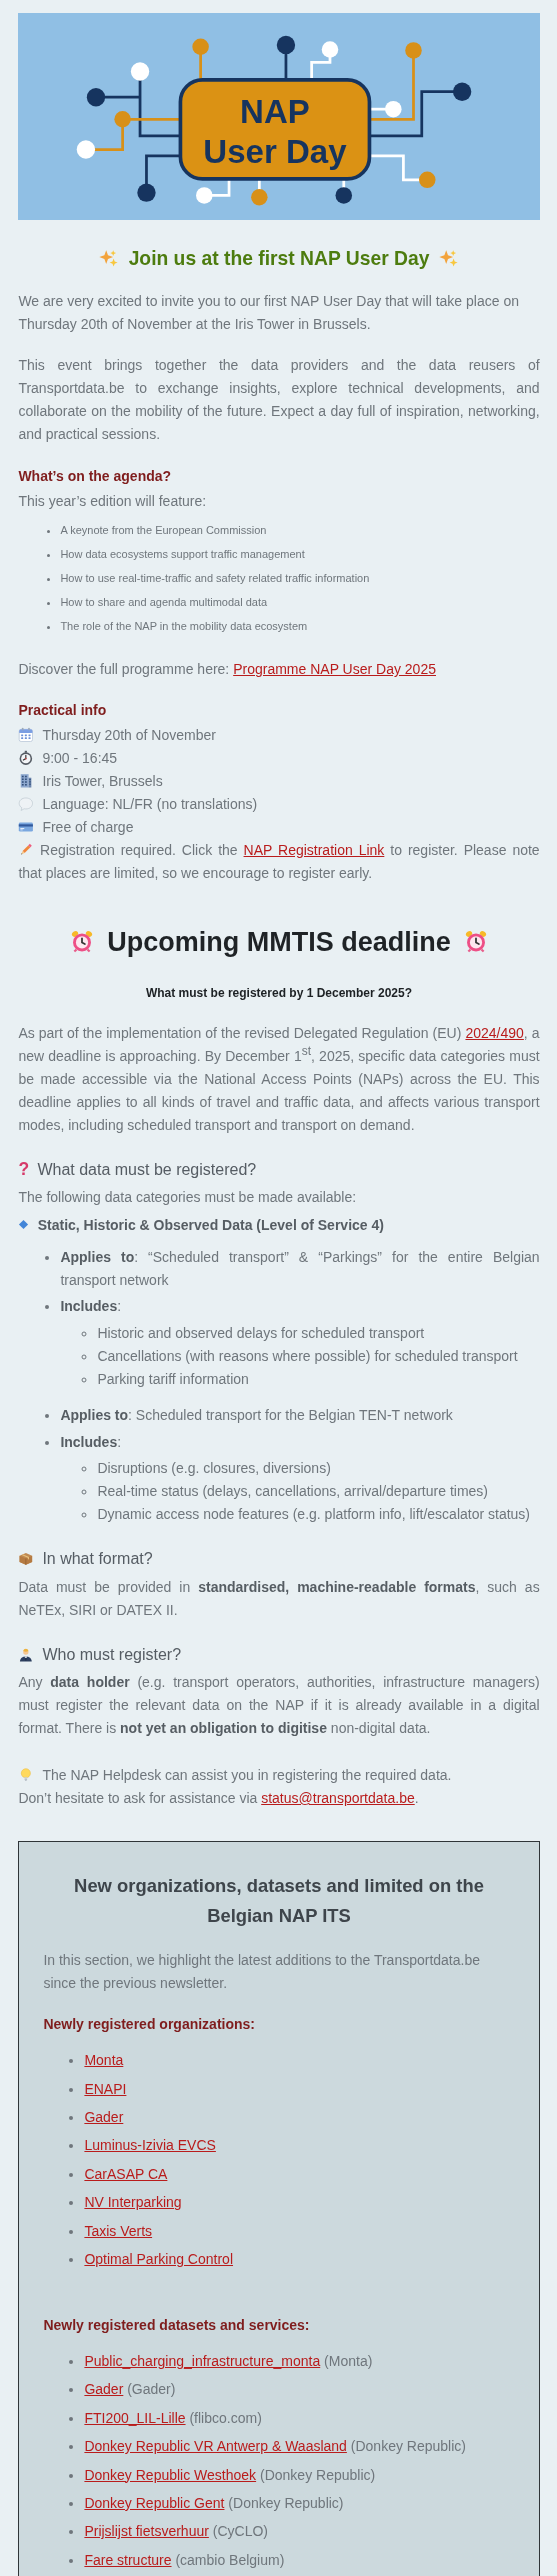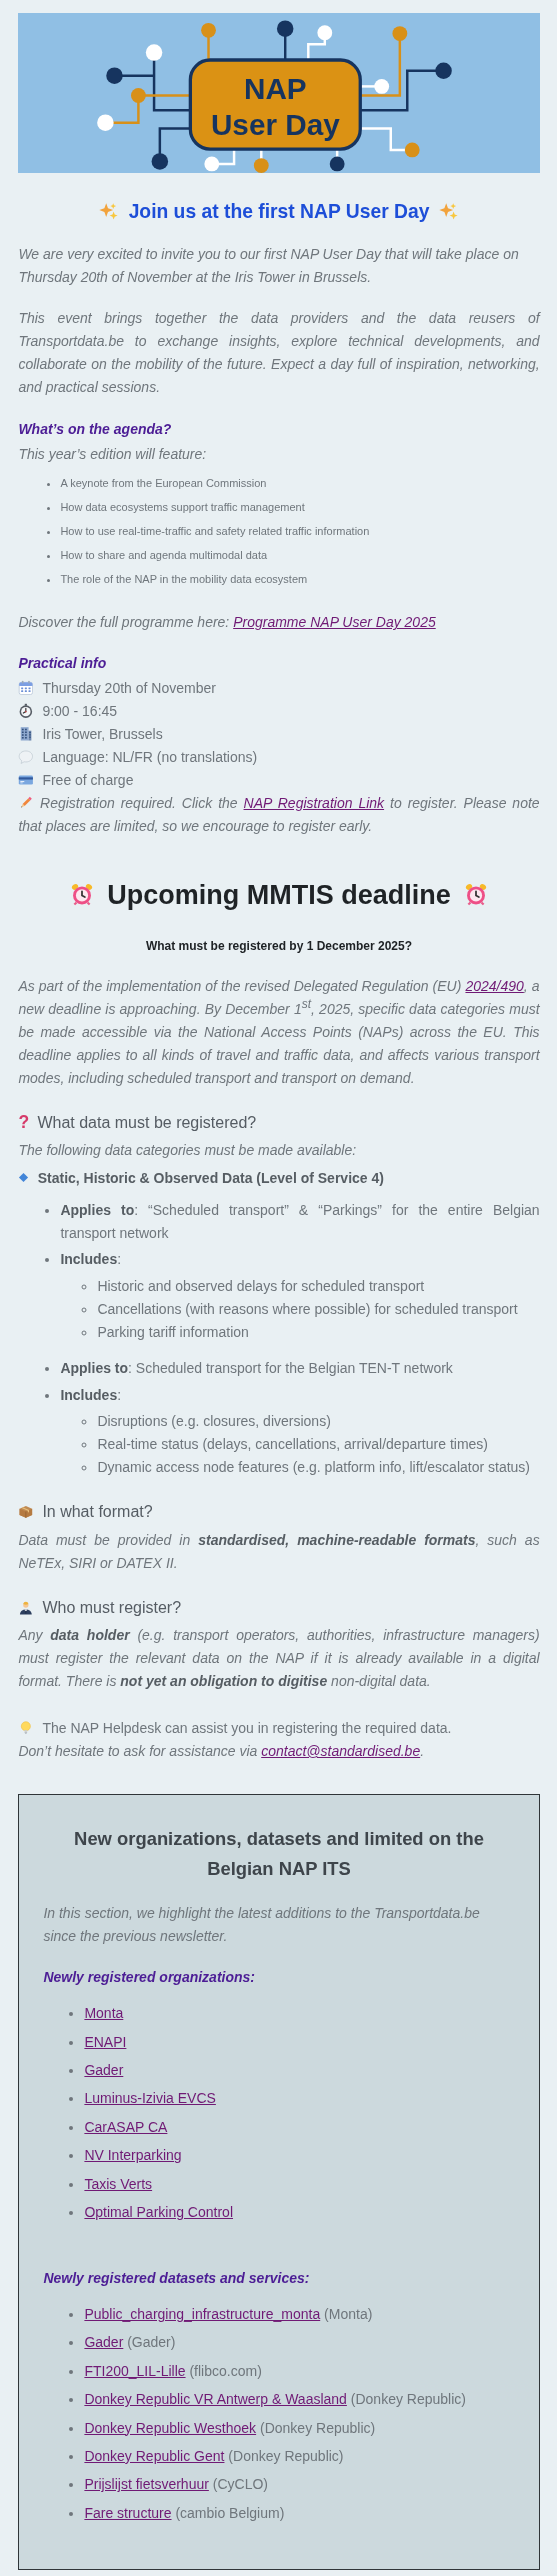--- a/index.html
+++ b/index.html
@@ -6,37 +6,37 @@
   body{
     width:558px;
     background:#e9f0f3;
     font-family:"Liberation Sans","DejaVu Sans",sans-serif;
     color:#6f767c;
     -webkit-font-smoothing:antialiased;
   }
   .page{padding:13px 18.4px 16.6px;box-sizing:border-box;}
 
   
-  .banner{width:100%;height:160px;background:#90bfe4;margin-bottom:20px;}
+  .banner{width:100%;height:207px;background:#90bfe4;margin-bottom:20px;}
   .banner svg{display:block;width:100%;height:100%;}
 
   
-  p{font-size:14px;line-height:23px;margin:0 0 18.4px;font-style:italic;}
+  p{font-size:14px;line-height:23px;margin:0 0 18.4px;}
   .just{text-align:justify;}
   .tight{margin:0 0 3.7px;}
   b,.b{font-weight:bold;color:#565d63;}
-  a{color:#701a75;text-decoration:underline;cursor:pointer;}
+  a{color:#b91c1c;text-decoration:underline;cursor:pointer;}
   sup{font-size:12px;vertical-align:super;line-height:0;}
 
   .section-title{
     display:flex;align-items:center;justify-content:center;gap:9.2px;
-    font-size:19.3px;font-weight:bold;color:#1d4ed8;
+    font-size:19.3px;font-weight:bold;color:#4d7c0f;
     margin:28px 0 20px;text-align:center;
   }
-  .bold-line{font-weight:bold;color:#4c1d95;margin:0 0 1.8px;}
+  .bold-line{font-weight:bold;color:#7f1d1d;margin:0 0 1.8px;}
   .agenda{margin:5.5px 0 20px;padding-left:42px;}
   .agenda li{font-size:11px;line-height:24px;}
 
   .info-line{display:flex;align-items:flex-start;gap:8.3px;font-size:14px;line-height:22px;margin:0 0 0.9px;}
   .info-line .ic{margin-top:2.8px;flex:none;}
   .reg{margin-top:0.9px;}
   .ic{display:inline-block;vertical-align:-2.8px;}
   .ic17{width:15.7px;height:15.7px;}
   .ic22{width:20px;height:20px;}
   .ic26{width:24px;height:24px;}
@@ -322,21 +322,21 @@
     <div class="info-line">
       <svg class="ic ic17" viewBox="0 0 20 20">
           <circle cx="10" cy="8" r="5.8" fill="#ffd95c" stroke="#eec04a" stroke-width=".8"></circle>
           <path d="M8 13 h4 v1.6 h-4Z" fill="#c9cfd6"></path>
           <rect x="8.3" y="15" width="3.4" height="1.4" rx=".6" fill="#aab1b8"></rect>
           <rect x="8.8" y="16.8" width="2.4" height="1.2" rx=".6" fill="#aab1b8"></rect>
         </svg>
       <span>The NAP Helpdesk can assist you in registering the required data.</span>
     </div>
     <p>
-      <span>Don’t hesitate to ask for assistance via </span><a>contact@standardised.be</a><span>.</span>
+      <span>Don’t hesitate to ask for assistance via </span><a>status@transportdata.be</a><span>.</span>
     </p>
   </div>
 
   <div class="newbox">
     <h2>New organizations, datasets and limited on the Belgian NAP ITS</h2>
     <p>In this section, we highlight the latest additions to the Transportdata.be since the previous newsletter.</p>
 
     <p class="bold-line">Newly registered organizations:</p>
     <ul>
       <li><a>Monta</a></li>

